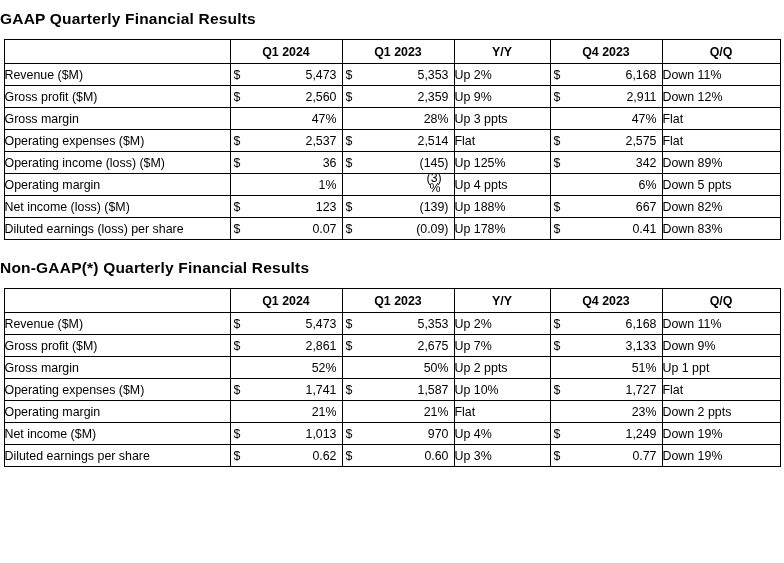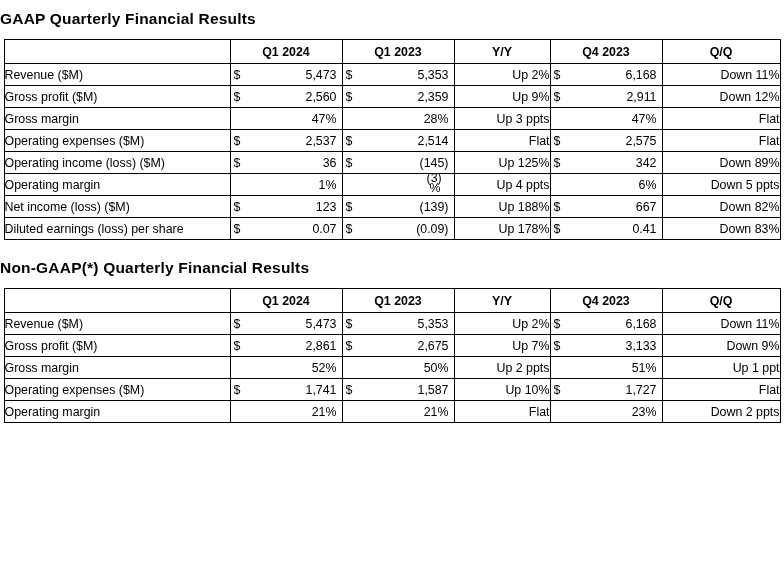--- a/index.html
+++ b/index.html
@@ -57,21 +57,21 @@
     height: 23px;
   }
   table.fin th.blank { border-left: 1px solid #000; }
 
   td.label {
     text-align: left;
     padding-left: 4px;
     white-space: nowrap;
   }
   td.center {
-    text-align: right;
+    text-align: left;
     margin-top: 20px;
   }
   
   .numcell {
     display: flex;
     align-items: center;
     justify-content: space-between;
     padding: 0 5px 0 3px;
     height: 100%;
   }
@@ -439,16 +439,62 @@
             </div>
           </td>
           <td class="center">Flat</td>
           <td>
             <div class="numcell nocur">
               <span class="val">23%</span>
             </div>
           </td>
           <td class="center">Down 2 ppts</td>
         </tr>
+        <tr>
+          <td class="label">Net income ($M)</td>
+          <td>
+            <div class="numcell">
+              <span class="cur">$</span>
+              <span class="val">1,013</span>
+            </div>
+          </td>
+          <td>
+            <div class="numcell">
+              <span class="cur">$</span>
+              <span class="val">970</span>
+            </div>
+          </td>
+          <td class="center">Up 4%</td>
+          <td>
+            <div class="numcell">
+              <span class="cur">$</span>
+              <span class="val">1,249</span>
+            </div>
+          </td>
+          <td class="center">Down 19%</td>
+        </tr>
+        <tr>
+          <td class="label">Diluted earnings per share</td>
+          <td>
+            <div class="numcell">
+              <span class="cur">$</span>
+              <span class="val">0.62</span>
+            </div>
+          </td>
+          <td>
+            <div class="numcell">
+              <span class="cur">$</span>
+              <span class="val">0.60</span>
+            </div>
+          </td>
+          <td class="center">Up 3%</td>
+          <td>
+            <div class="numcell">
+              <span class="cur">$</span>
+              <span class="val">0.77</span>
+            </div>
+          </td>
+          <td class="center">Down 19%</td>
+        </tr>
       </tbody>
   </table>
 
 </div>
 
 </body></html>

